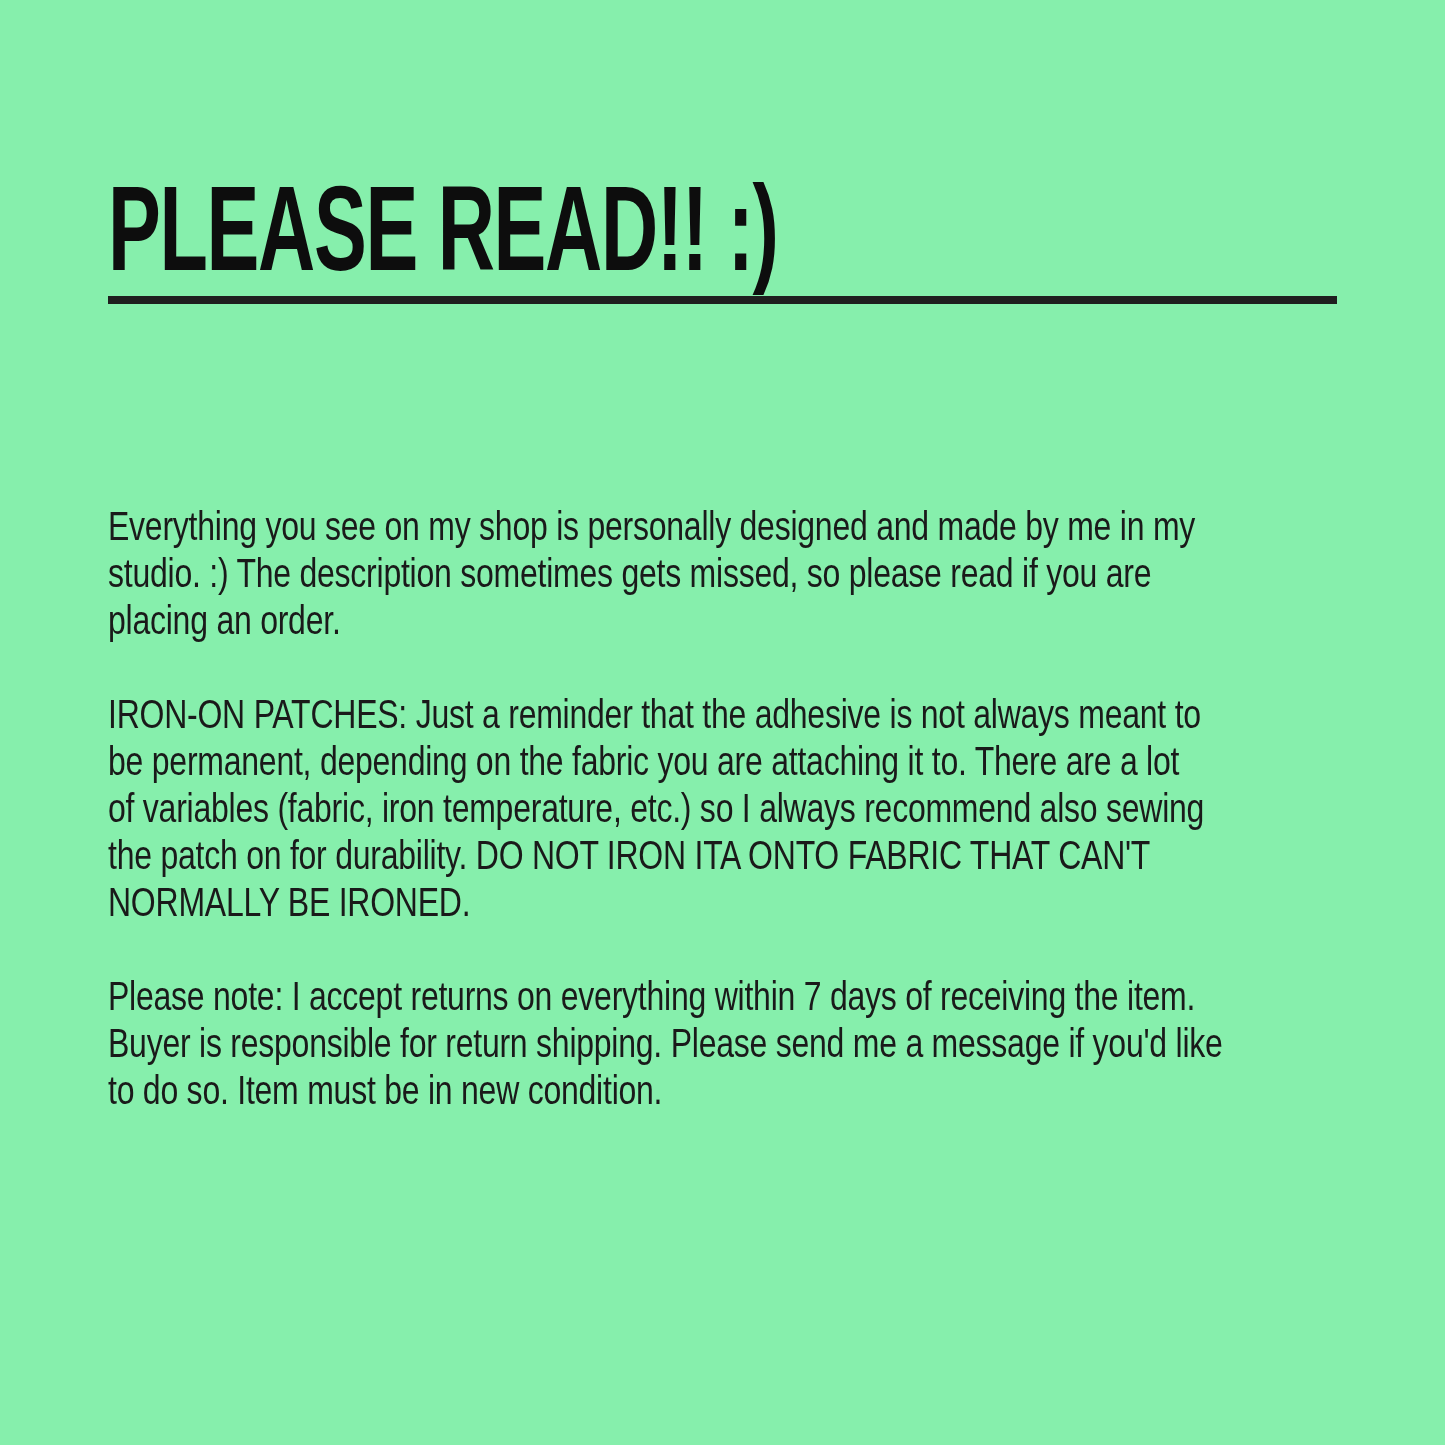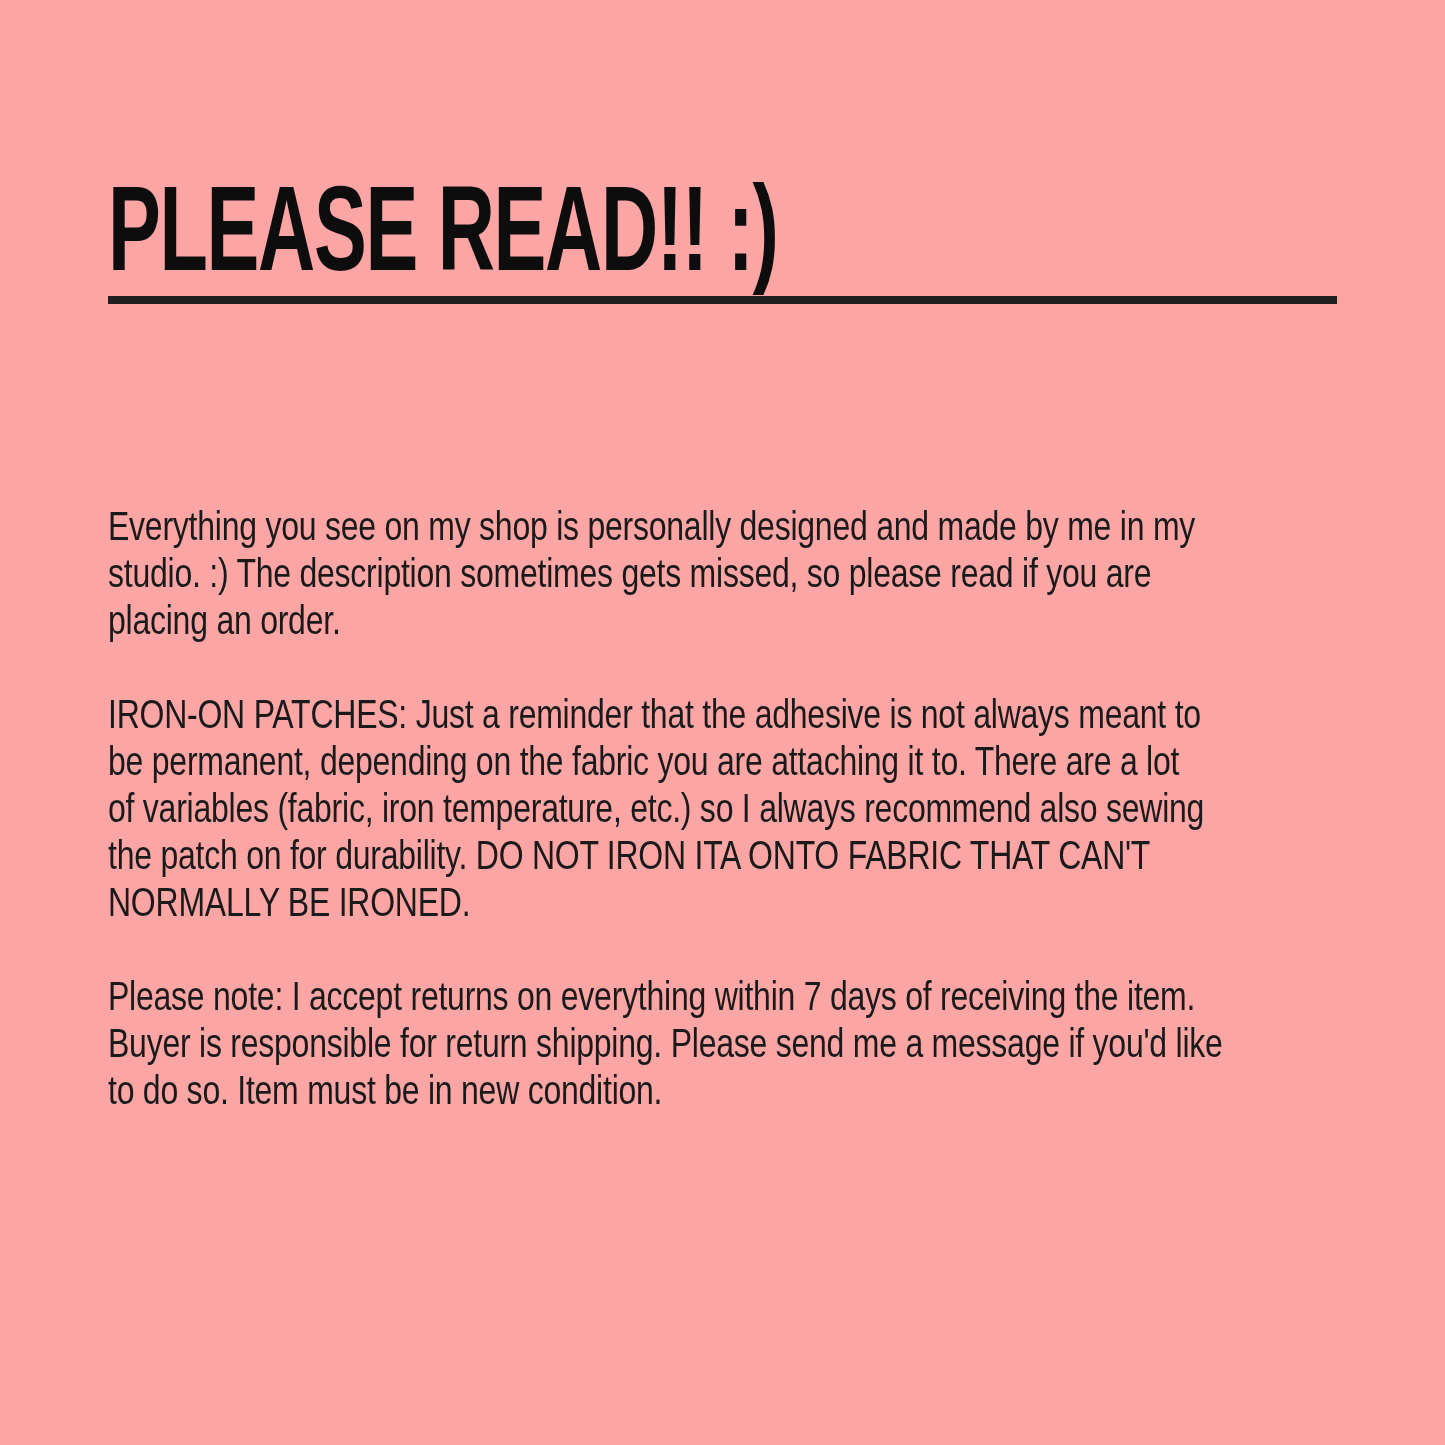--- a/index.html
+++ b/index.html
@@ -4,21 +4,21 @@
 <style>
   html, body {
     margin: 0;
     padding: 0;
     background: #ffffff;
   }
   .page {
     position: relative;
     width: 1445px;
     height: 1445px;
-    background: #fca5a5;
+    background: #86efac;
     overflow: hidden;
     font-family: "Liberation Sans", sans-serif;
   }
   .heading {
     position: absolute;
     left: 108px;
     top: 168px;
     margin: 0;
     font-size: 120px;
     line-height: 120px;

